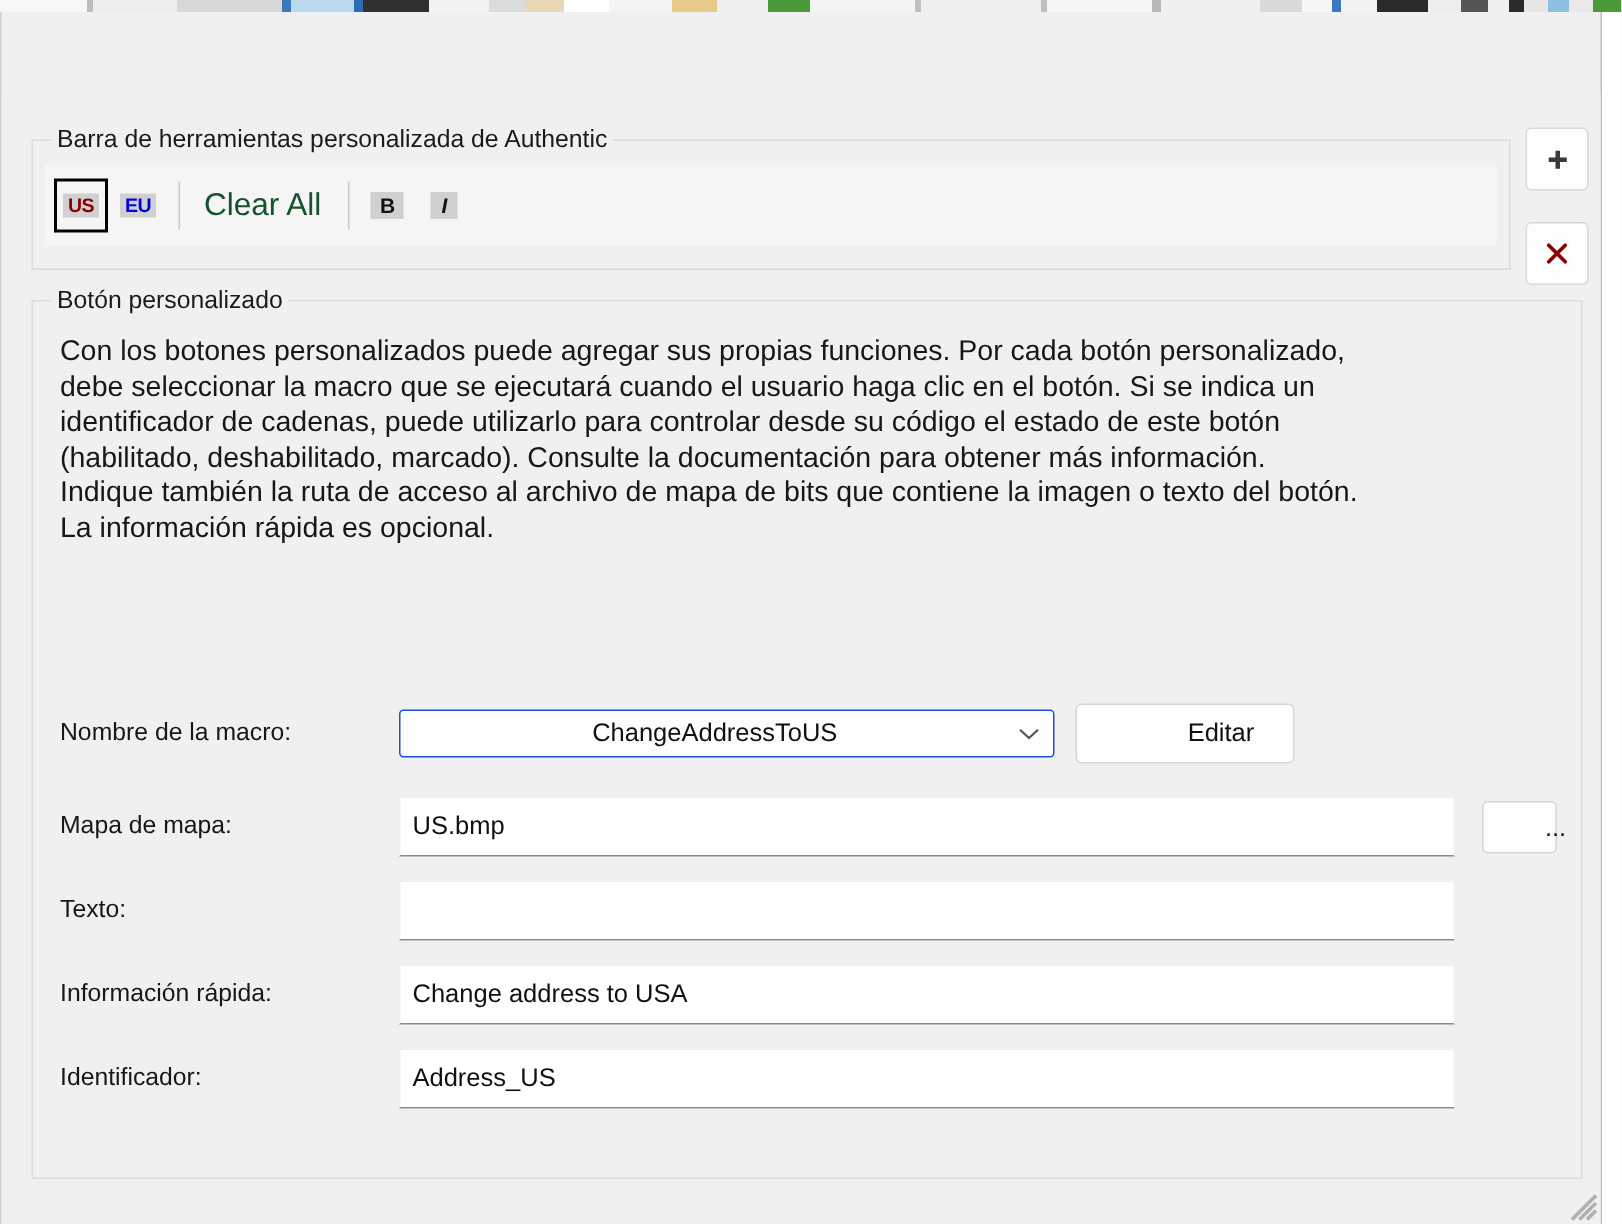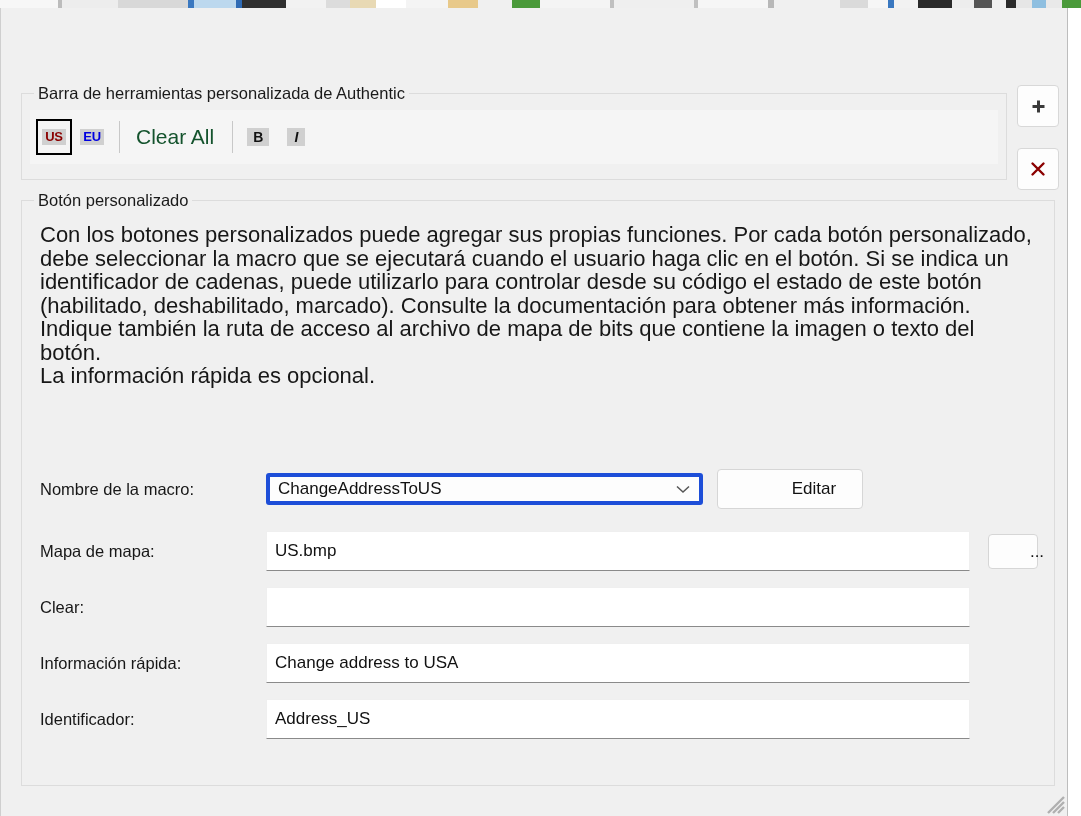--- a/index.html
+++ b/index.html
@@ -171,32 +171,33 @@
     top: 138px;
     width: 1034px;
     height: 586px;
   }
 
   #desc {
     position: absolute;
     left: 18px;
     top: 22px;
     width: 1000px;
-    font-size: 22px;
+    font-size: 19px;
     line-height: 23.5px;
     color: #171717;
     white-space: pre-line;
   }
 
   
   .form-row {
     position: absolute;
     left: 18px;
     right: 18px;
     height: 40px;
+    text-align: center;
   }
   .field-label {
     position: absolute;
     left: 0;
     top: 50%;
     transform: translateY(-50%);
     font-size: 16.5px;
     color: #171717;
     white-space: nowrap;
   }
@@ -213,21 +214,21 @@
     display: flex;
     align-items: center;
     height: 40px;
     overflow: hidden;
     white-space: nowrap;
   }
 
   .combo {
     position: absolute;
     background: #fdfdfd;
-    border: 4px solid #1d4ed8;
+    border: 1px solid #1d4ed8;
     border-radius: 3px;
     box-sizing: border-box;
     height: 32px;
     display: flex;
     align-items: center;
     padding: 0 8px;
     font-size: 17px;
     color: #111111;
     cursor: default;
   }
@@ -386,21 +387,21 @@
         <span class="field-label">Mapa de mapa:</span>
         <div class="text-input" style="left:226px; top:0px; width:704px;" title="">
           <span>US.bmp</span>
         </div>
         <div class="std-btn" style="left:948px; top:3px; width:41px; height:35px;">
           <span>...</span>
         </div>
       </div>
 
       <div class="form-row" style="top:386px;">
-        <span class="field-label">Clear:</span>
+        <span class="field-label">Texto:</span>
         <div class="text-input" style="left:226px; top:0px; width:704px;" title="">
           <span></span>
         </div>
       </div>
 
       <div class="form-row" style="top:442px;">
         <span class="field-label">Información rápida:</span>
         <div class="text-input" style="left:226px; top:0px; width:704px;" title="">
           <span>Change address to USA</span>
         </div>

